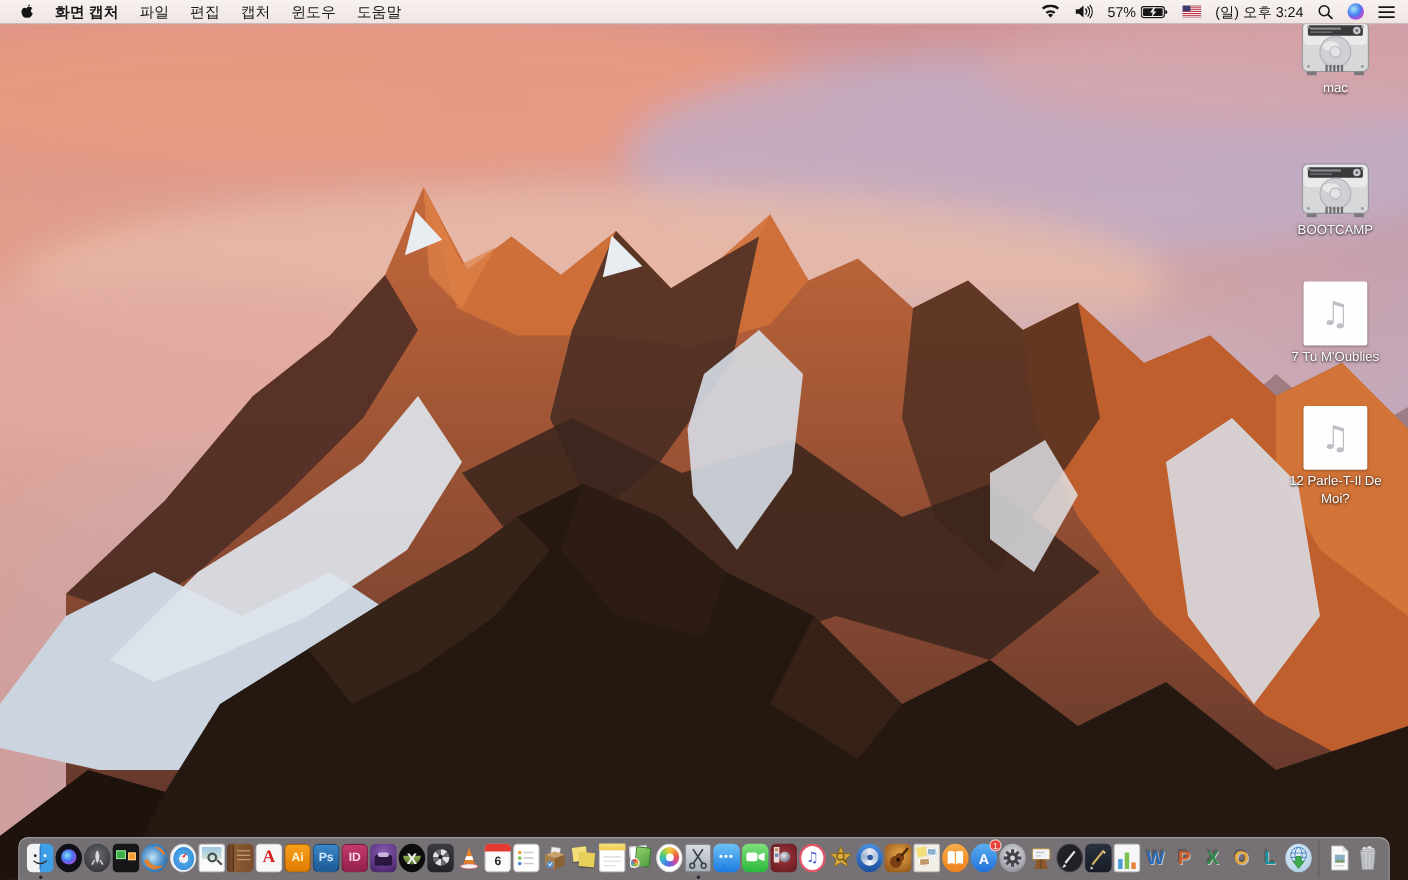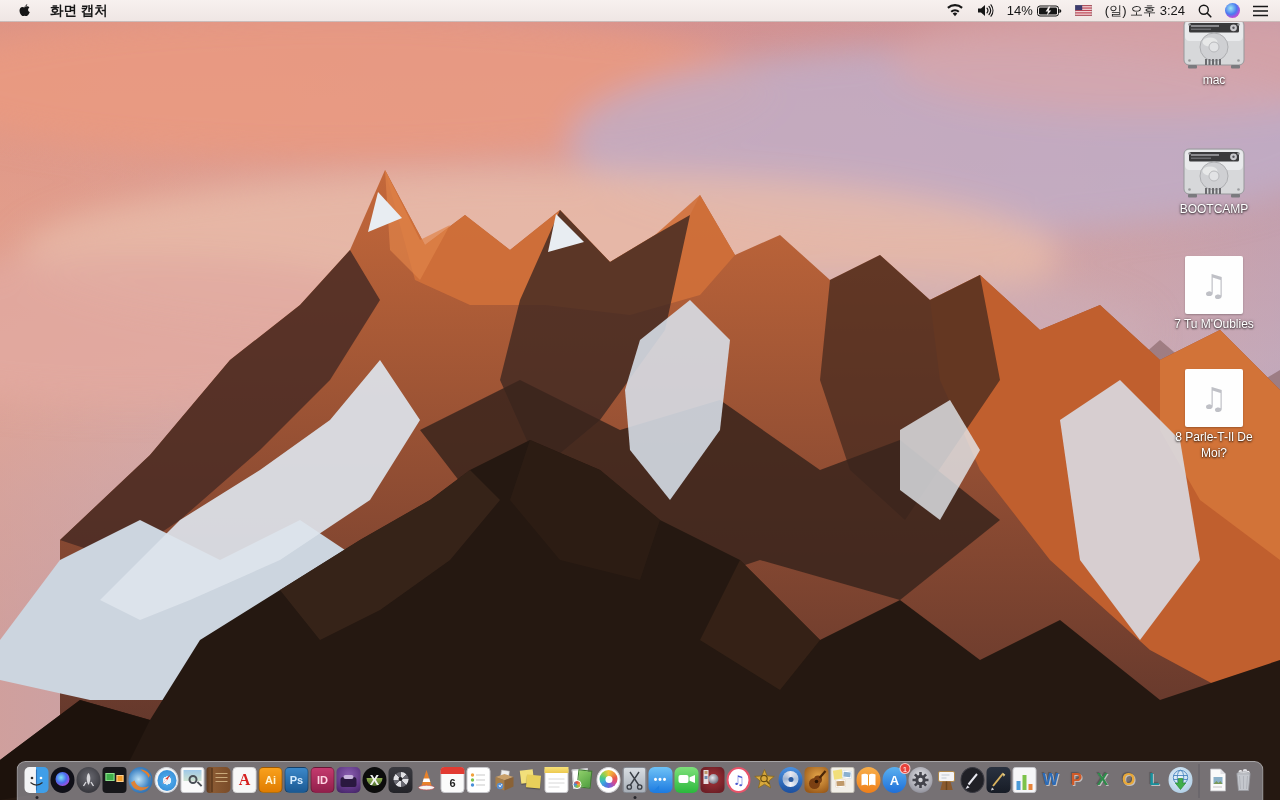--- a/index.html
+++ b/index.html
@@ -136,37 +136,44 @@
 
 <div id="menubar">
   <div class="mb-left">
     <span style="display:flex;align-items:center;">
       <svg width="13" height="15" viewBox="0 0 13 15">
           <path d="M9.3 1.2c-.1 1-.9 1.9-1.8 1.8-.1-.9.8-1.8 1.8-1.8z" fill="#161616"></path>
           <path d="M6.5 3.6c.7 0 1.6-.5 2.6-.4 1 .1 1.8.5 2.3 1.2-1.9 1.2-1.6 3.9.4 4.7-.4 1.2-1.5 3.3-2.9 3.9-.8.3-1.4-.2-2.3-.2s-1.5.5-2.3.2C2.8 12.4 1.5 9.7 1.5 7.6c0-2.1 1.4-3.5 2.9-3.6.8 0 1.5.4 2.1.4z" fill="#161616"></path>
         </svg>
     </span>
     <span class="appname">화면 캡처</span>
+    <span style="display:flex;gap:19px;">
+        <span>파일</span>
+        <span>편집</span>
+        <span>캡처</span>
+        <span>윈도우</span>
+        <span>도움말</span>
+      </span>
   </div>
   <div class="mb-right">
     <span class="st">
       <svg width="18" height="13" viewBox="0 0 18 13">
           <path d="M9 12.2L6.7 9.5a3.6 3.6 0 0 1 4.6 0z" fill="#161616"></path>
           <path d="M4.5 6.9a6.9 6.9 0 0 1 9 0l-1.4 1.7a4.8 4.8 0 0 0-6.2 0z" fill="#161616"></path>
           <path d="M1.2 3a11.9 11.9 0 0 1 15.6 0l-1.4 1.7a9.8 9.8 0 0 0-12.8 0z" fill="#161616"></path>
         </svg>
     </span>
     <span class="st">
       <svg width="17" height="13" viewBox="0 0 17 13">
           <path d="M1 4.5h3L8 1v11L4 8.5H1z" fill="#161616"></path>
           <path d="M10 4.2a3.6 3.6 0 0 1 0 4.6M12 2.4a6.5 6.5 0 0 1 0 8.2M14 .8a9.5 9.5 0 0 1 0 11.4" stroke="#161616" stroke-width="1.2" fill="none" stroke-linecap="round"></path>
         </svg>
     </span>
     <span class="st" style="gap:4px;">
-      <span>14%</span>
+      <span>57%</span>
       <svg width="25" height="12" viewBox="0 0 25 12">
           <rect x="0.5" y="1" width="21" height="10" rx="2.5" fill="none" stroke="#161616"></rect>
           <rect x="2" y="2.5" width="18" height="7" rx="1.2" fill="#161616"></rect>
           <path d="M22.3 4v4c1.2-.3 2-1 2-2s-.8-1.7-2-2z" fill="#161616"></path>
           <path d="M11.8 1.6L8.6 6.4h2.4L9.8 10.6l4.4-5.2h-2.5l1.6-3.8z" fill="#f5efee"></path>
         </svg>
     </span>
     <span class="st">
       <svg width="17" height="11" viewBox="0 0 17 11">
           <rect width="17" height="11" fill="#fff"></rect>
@@ -265,21 +272,21 @@
     <div class="dicon" style="top: 256px;">
       <div class="audio-sq">
         <span class="note">♫</span>
       </div>
       <div class="lab">7 Tu M'Oublies</div>
     </div>
     <div class="dicon" style="top: 369px;">
       <div class="audio-sq">
         <span class="note">♫</span>
       </div>
-      <div class="lab">8 Parle-T-Il De Moi?</div>
+      <div class="lab">12 Parle-T-Il De Moi?</div>
     </div>
   </div>
 
 <div id="dock">
     <div class="slot">
       <div class="di">
         <div class="fullsq" style="background:linear-gradient(90deg,#f2f3f5 50%,#3f9ee8 50%)"></div>
         <svg class="abs" viewBox="0 0 26 26">
           <path d="M13 2.5v21" stroke="#2b72b8" stroke-width="1.1"></path>
           <circle cx="8.5" cy="11" r="1.3" fill="#2e2e2e"></circle>

